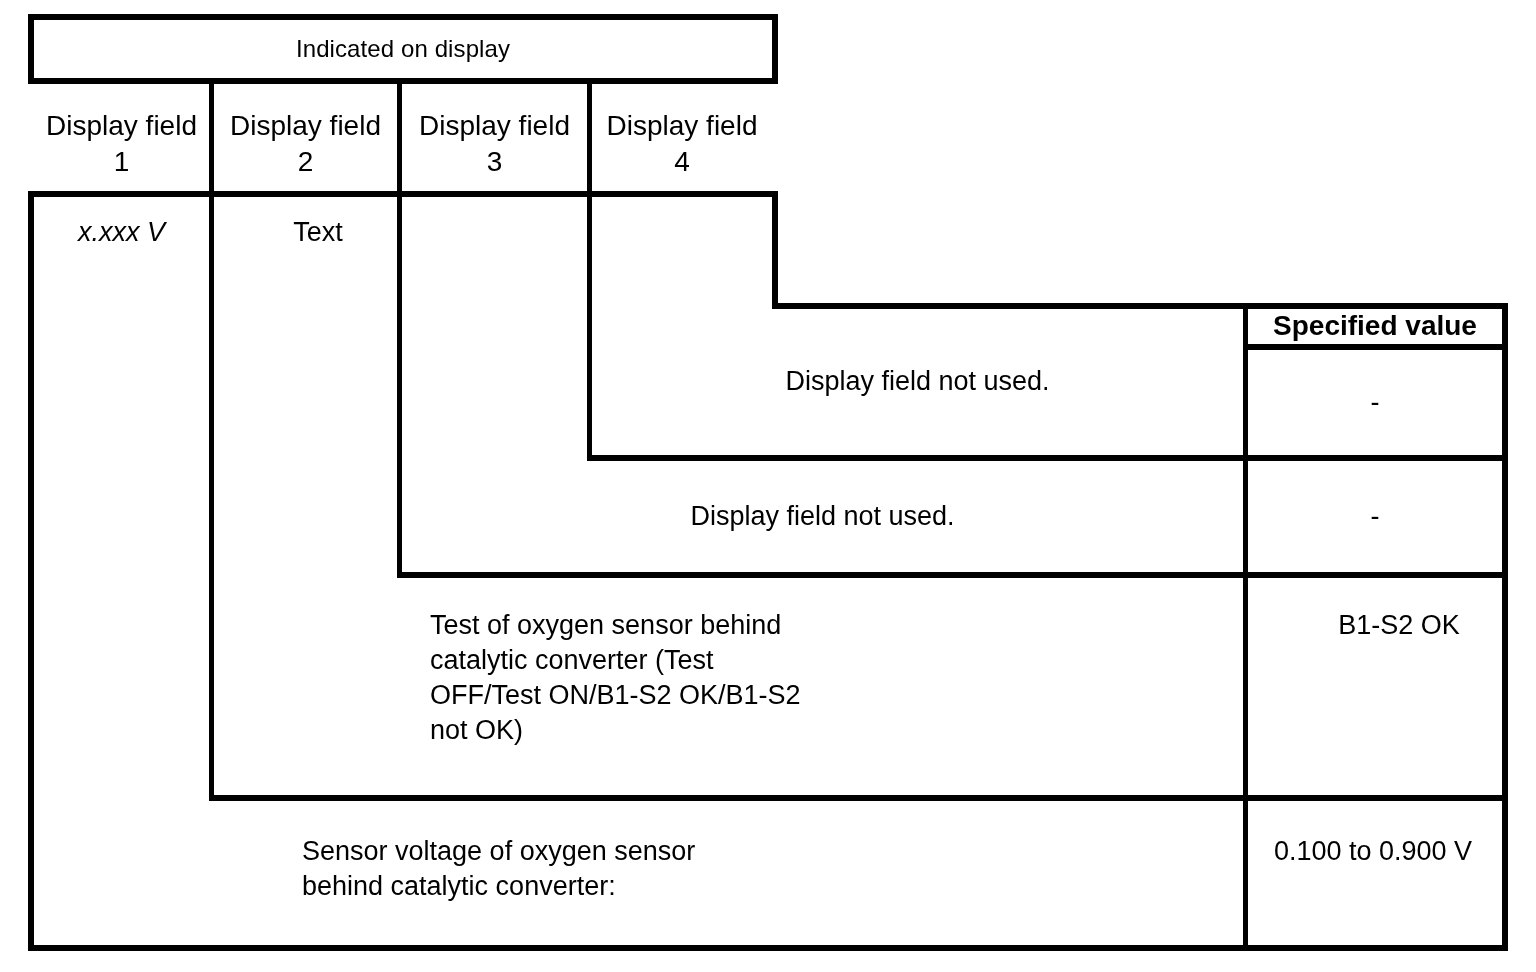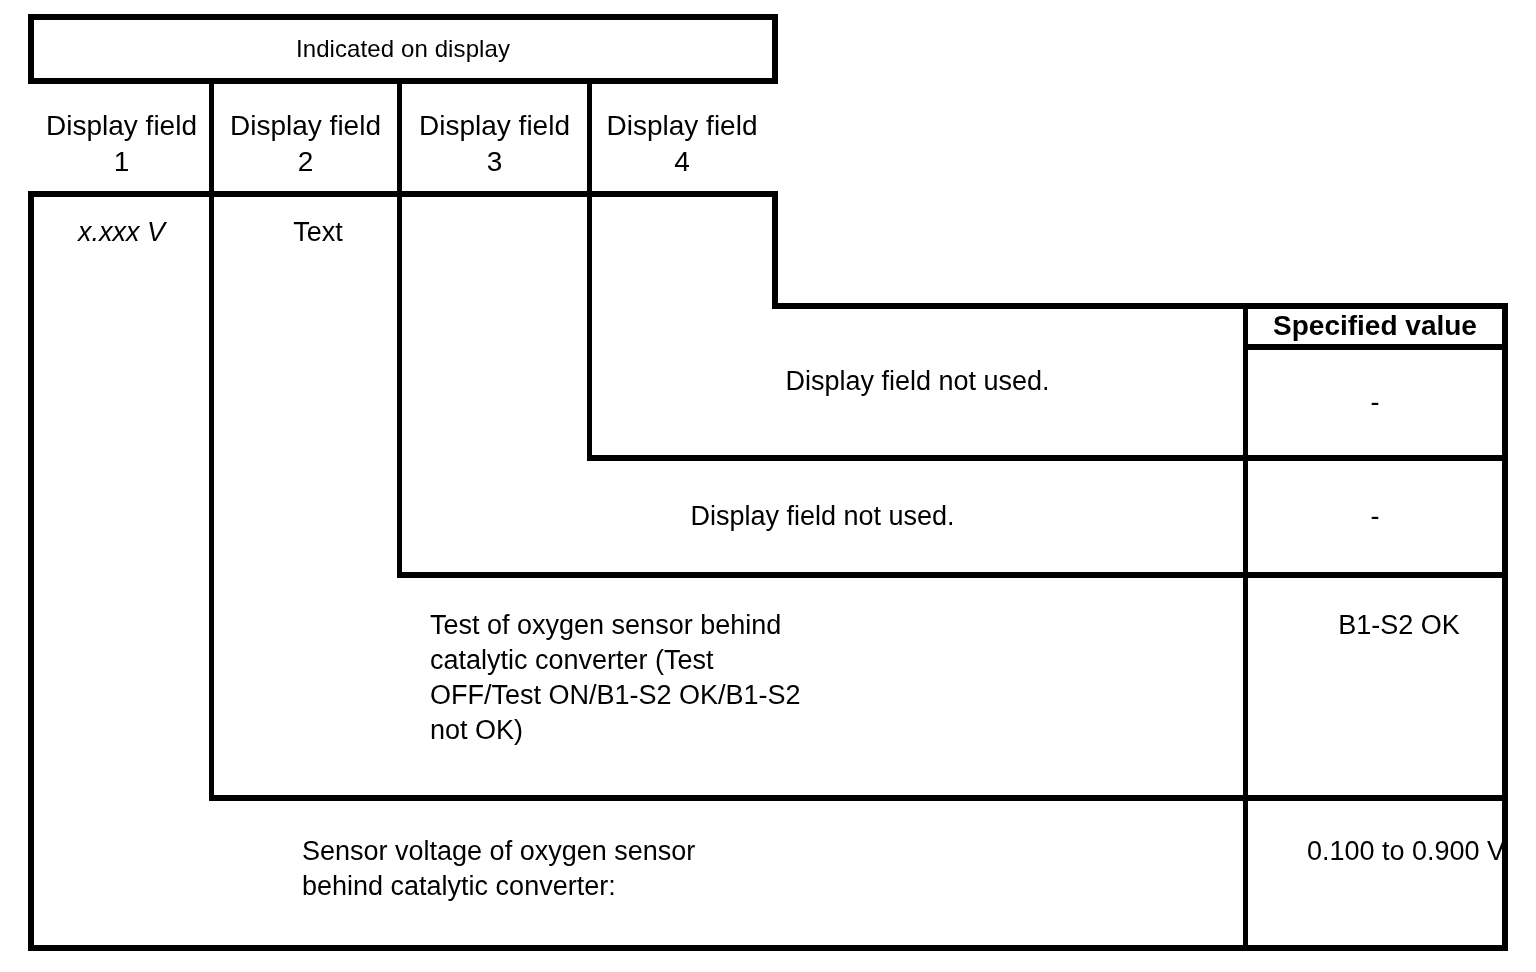--- a/index.html
+++ b/index.html
@@ -128,17 +128,17 @@
   <div class="cell ctr dash" style="left:1248px; top:461px; width:254px; height:111px;">-</div>
 
   <div class="cell lft-t" style="left:430px; top:608px; width:800px; height:180px;">Test of oxygen sensor behind
 catalytic converter (Test
 OFF/Test ON/B1-S2 OK/B1-S2
 not OK)</div>
   <div class="cell ctr-t" style="left:1248px; top:608px; width:254px; height:60px;margin-left:24px;">B1-S2 OK</div>
 
   <div class="cell lft-t" style="left:260px; top:834px; width:1000px; height:100px;margin-left:42px;">Sensor voltage of oxygen sensor
 behind catalytic converter:</div>
-  <div class="cell ctr-t" style="left:1281px; top:834px; width:250px; height:60px;">0.100 to 0.900 V</div>
+  <div class="cell ctr-t" style="left:1248px; top:834px; width:250px; height:60px;">0.100 to 0.900 V</div>
 
   <div class="cell ctr spec-head" style="left:1248px; top:309px; width:254px; height:35px;">Specified value</div>
 
 </div>
 
 </body></html>

